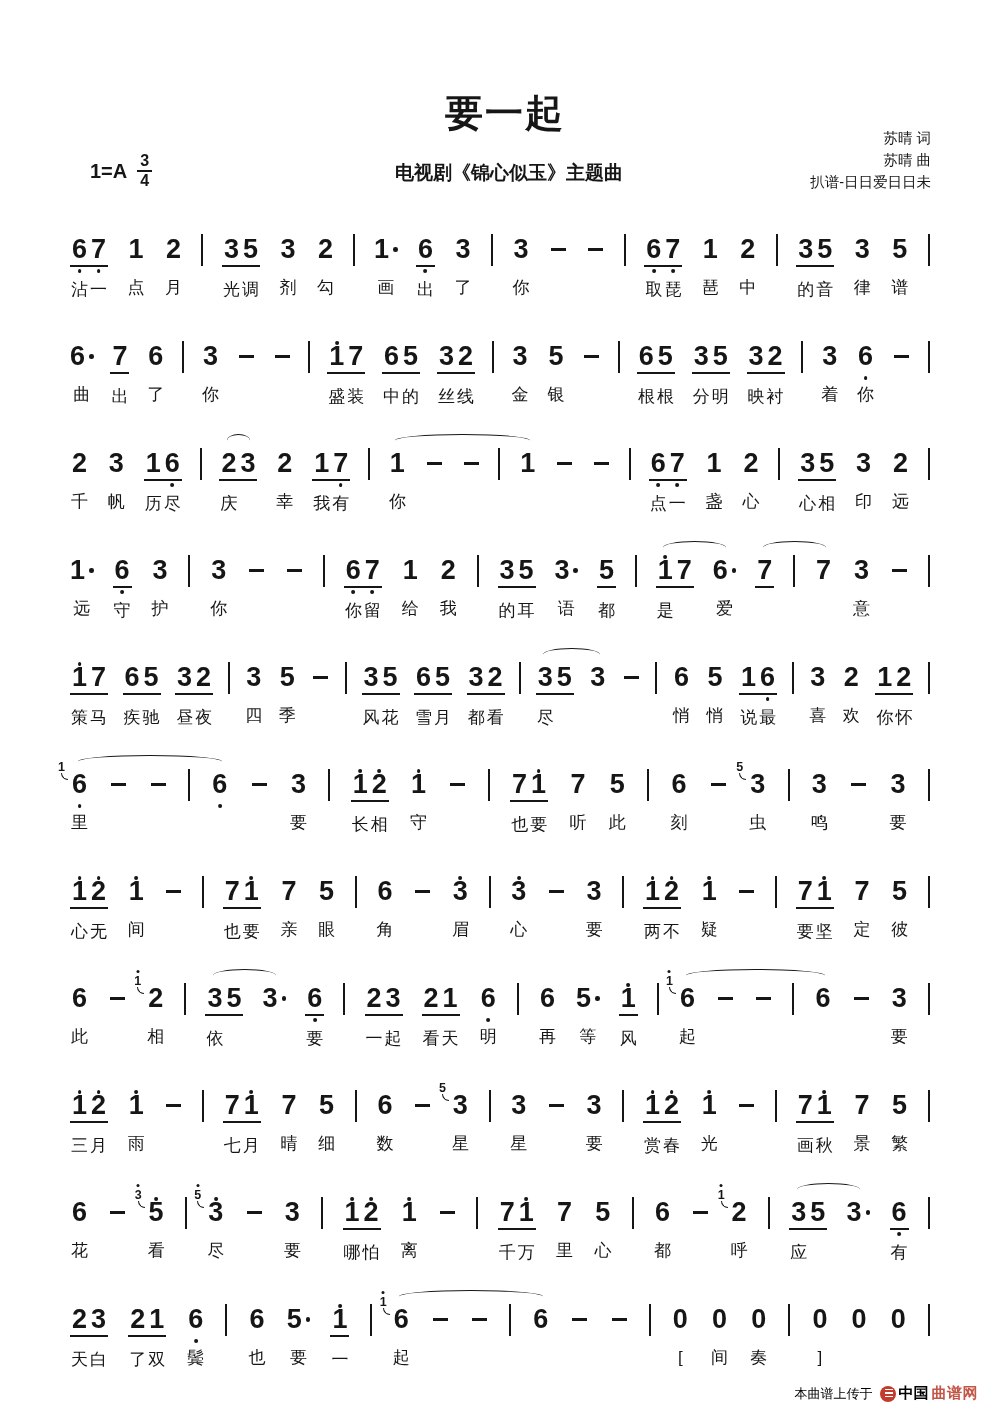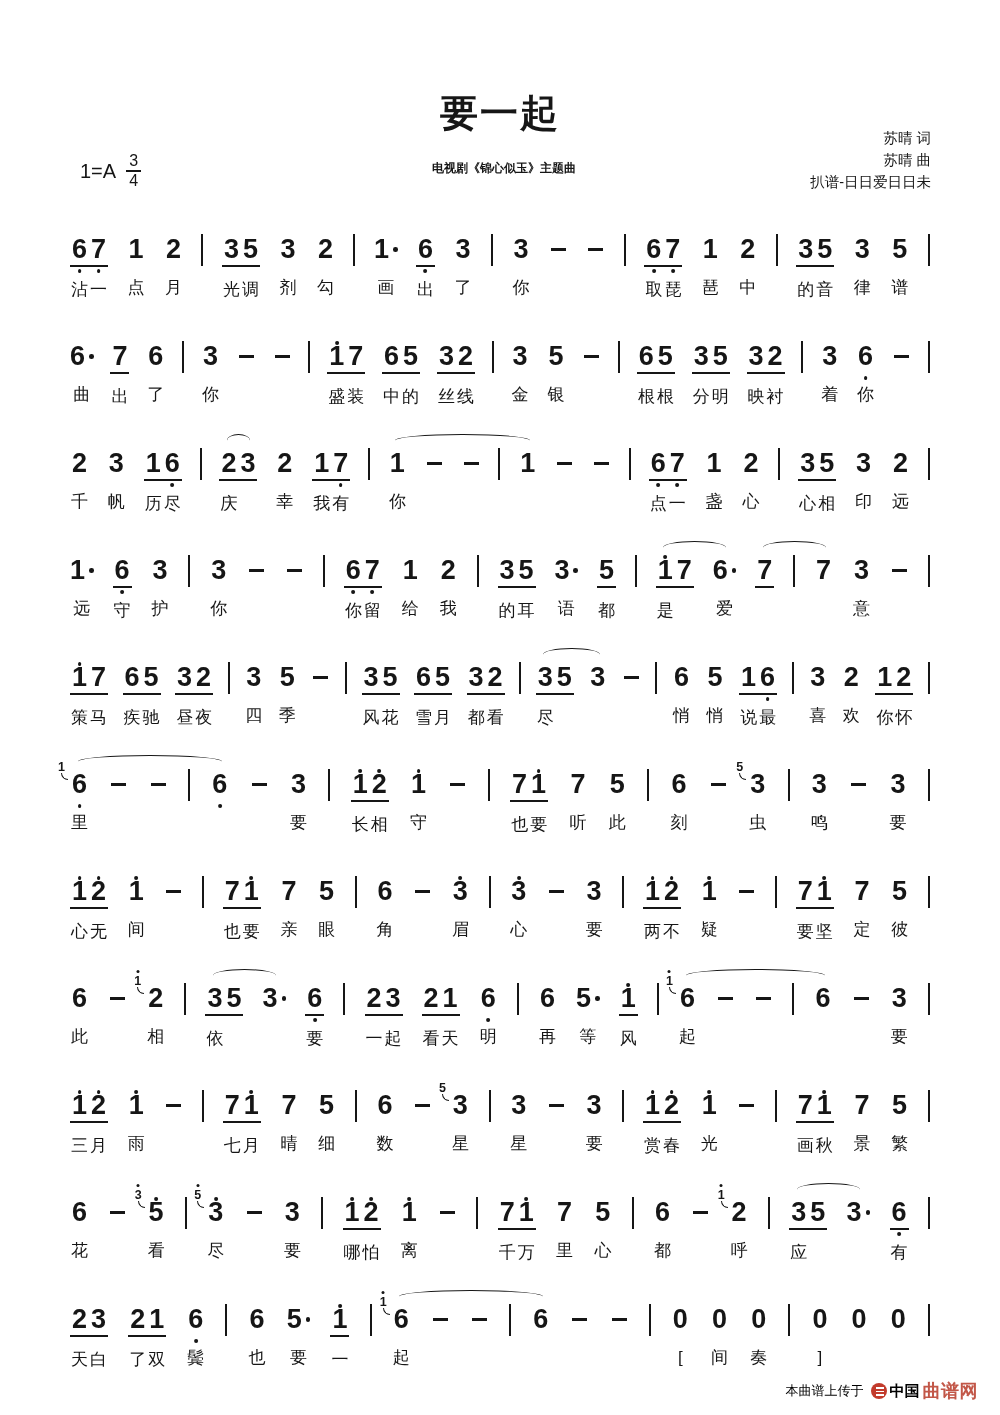--- a/index.html
+++ b/index.html
@@ -1,29 +1,29 @@
 <!DOCTYPE html>
 <html><head>
 <meta charset="utf-8">
 <style>
   html,body{margin:0;padding:0;background:#fff;}
   .page{position:relative;width:1000px;height:1415px;background:#fff;overflow:hidden;
         font-family:"Liberation Sans","DejaVu Sans",sans-serif;color:#161616;}
   
-  .header{position:relative;height:212px;}
+  .header{position:relative;height:212px;margin-left:10px;}
   .song-title{position:absolute;top:88px;left:0;right:0;margin:0;text-align:center;
               font-size:38px;font-weight:700;letter-spacing:2px;}
   .keysig{position:absolute;left:80px;top:152px;display:flex;align-items:center;
-          font-size:20px;font-weight:400;}
+          font-size:20px;font-weight:700;}
   .frac{display:inline-flex;flex-direction:column;align-items:center;margin-left:10px;
         font-size:16px;line-height:1.15;}
   .frac .fn{border-bottom:2px solid #161616;padding:0 3px;}
   .frac .fd{padding:0 3px;}
   .subtitle{position:absolute;left:8px;right:0;top:160px;text-align:center;
-            font-size:12px;font-weight:700;}
+            font-size:19px;font-weight:700;}
   .credits{position:absolute;right:69px;top:128px;text-align:right;font-size:14.5px;
            line-height:1.5;}
   
   .score{margin:0 70px;}
   .line{display:flex;justify-content:space-between;align-items:flex-start;
         padding-top:22px;position:relative;margin-bottom:18px;}
   .bar{width:2px;height:32px;background:#161616;flex:none;}
   .beat{display:inline-flex;flex-direction:column;align-items:center;flex:none;}
   .grow{display:flex;}
   .beat.u .grow{border-bottom:2.2px solid #161616;}
@@ -52,21 +52,21 @@
   .footer{position:absolute;right:22px;bottom:12px;display:flex;align-items:center;
           gap:7px;font-size:13px;}
   .upload{color:#000000;}
   .logo{display:inline-flex;align-items:center;gap:3px;}
   .logo-icon{position:relative;width:16px;height:16px;border-radius:50%;
              background:#c23b2c;display:inline-block;}
   .logo-icon::before{content:"";position:absolute;right:2.5px;top:3.5px;width:8px;height:9px;
              background:repeating-linear-gradient(#fff 0 1.5px,transparent 1.5px 3.5px);}
   .logo-cn{color:#000000;font-weight:700;font-size:15px;
            font-family:"Liberation Serif",serif;}
-  .logo-qpw{color:#c25748;font-weight:700;font-size:18px;letter-spacing:.5px;
+  .logo-qpw{color:#c25748;font-weight:700;font-size:15px;letter-spacing:.5px;
             font-family:"Liberation Serif",serif;}
 </style>
 </head>
 <body>
 
 <div class="page">
   <div class="header">
     <h1 class="song-title">要一起</h1>
     <div class="keysig">
       <span>1=A</span>

